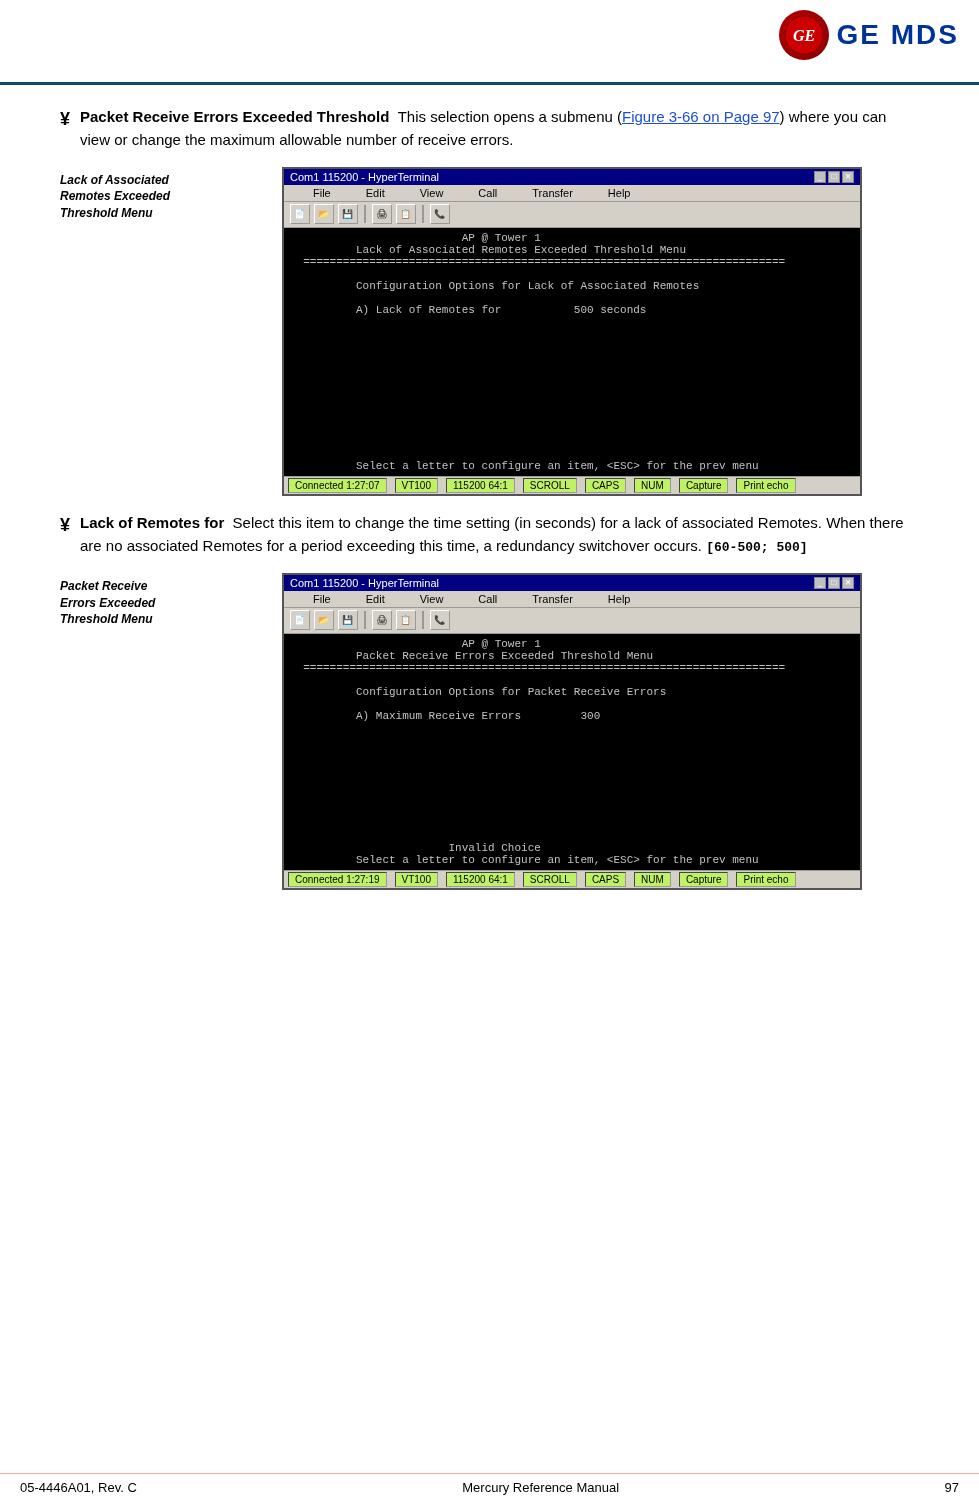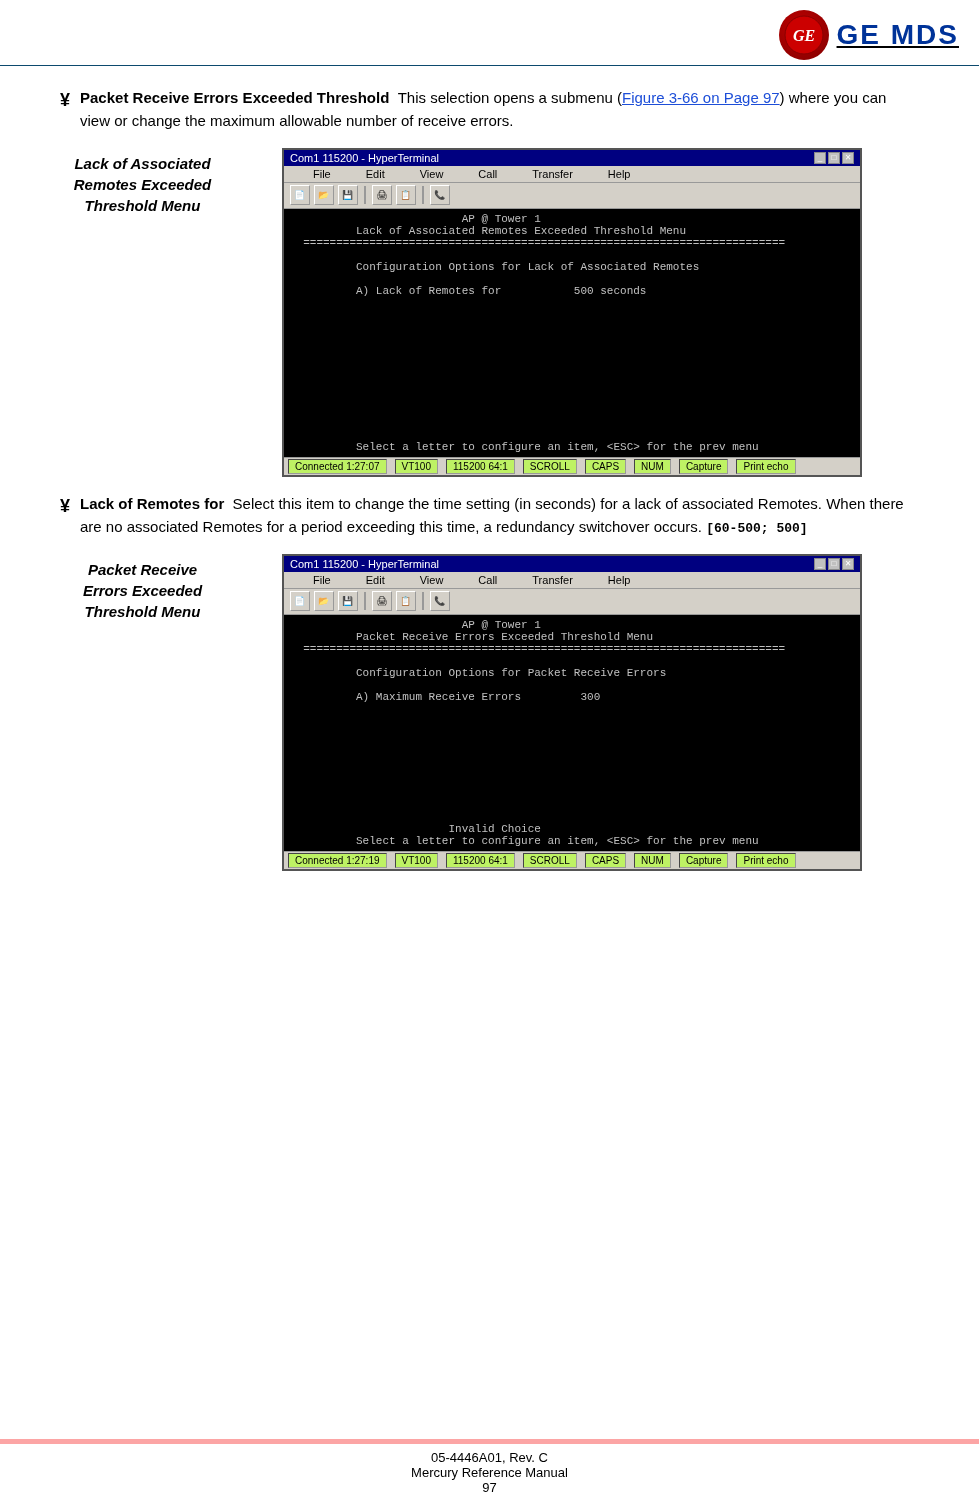--- a/index.html
+++ b/index.html
@@ -10,24 +10,23 @@
       font-family: Arial, sans-serif;
       font-size: 14px;
       color: #000000;
       position: relative;
     }
 
     
     .header {
       display: flex;
       justify-content: flex-end;
-      padding: 10px 20px 5px 20px;
-      border-bottom: 1px solid #0c4a6e;
+      padding: 10px 20px 22px 20px;
+      border-bottom: 3px solid #0c4a6e;
       margin-bottom: 10px;
-      text-decoration: underline;
     }
     .logo-area {
       display: flex;
       align-items: center;
       gap: 8px;
     }
     .logo-circle {
       width: 50px;
       height: 50px;
       border-radius: 50%;
@@ -83,25 +82,24 @@
       display: flex;
       gap: 0px;
       margin: 15px 0;
       align-items: flex-start;
     }
     .side-label {
       width: 165px;
       flex-shrink: 0;
       font-weight: bold;
       font-style: italic;
-      font-size: 15px;
+      font-size: 12px;
       line-height: 1.4;
       padding-top: 5px;
       color: #000;
-      text-align: center;
     }
     .terminal-and-caption {
       flex: 1;
       display: flex;
       flex-direction: column;
       align-items: center;
     }
 
     
     .terminal-window {
@@ -224,27 +222,26 @@
       font-size: 13px;
       font-weight: bold;
     }
 
     
     .footer {
       position: absolute;
       bottom: 0;
       left: 0;
       right: 0;
-      border-top: 5px solid #fca5a5;
+      border-top: 1px solid #fca5a5;
       padding: 6px 20px;
       display: flex;
       justify-content: space-between;
       align-items: center;
       font-size: 13px;
-      flex-direction: column;
     }
   </style>
 </head>
 <body>
 
 <div class="header">
   <div class="logo-area">
     <div class="logo-circle">
       <svg width="40" height="40" viewBox="0 0 40 40">
         <circle cx="20" cy="20" r="19" fill="#cc0000" stroke="#880000" stroke-width="1"></circle>

